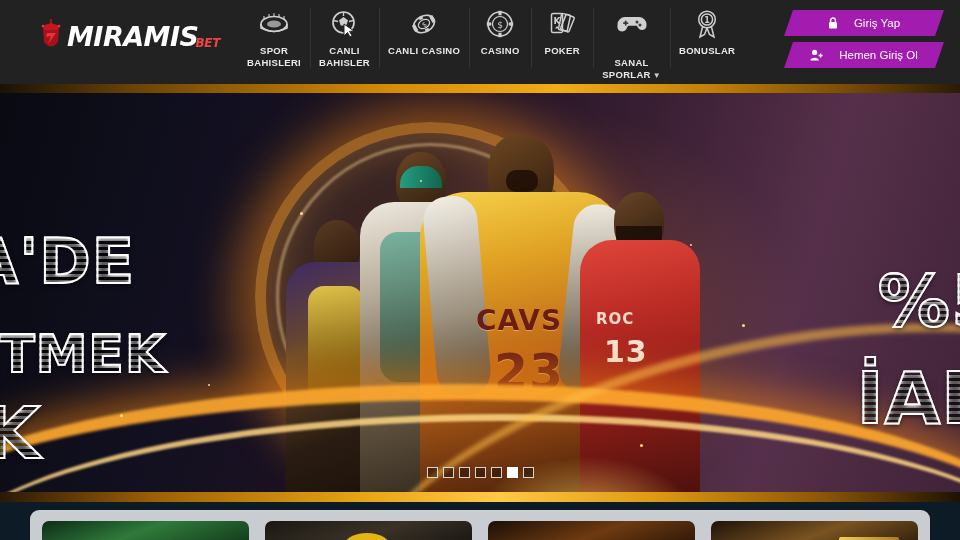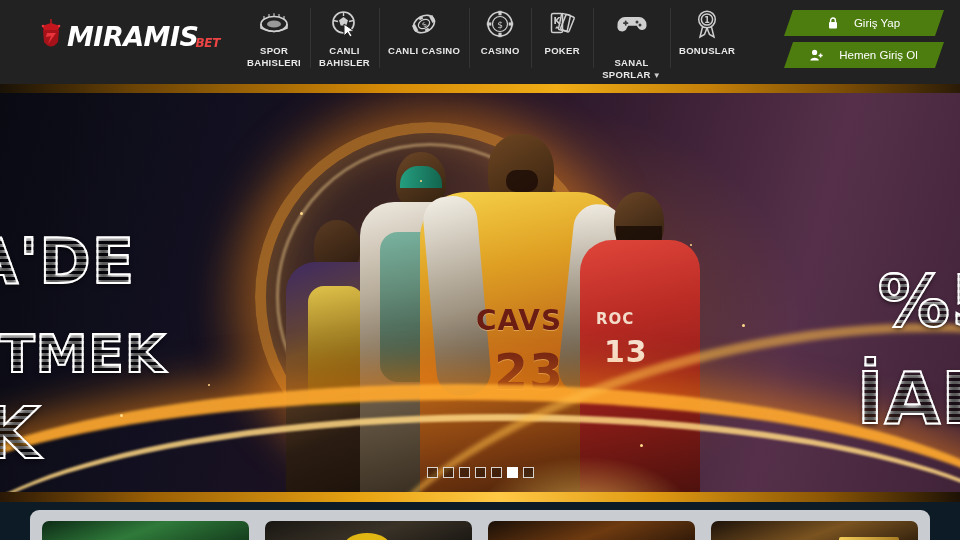--- a/index.html
+++ b/index.html
@@ -50,21 +50,21 @@
     letter-spacing:0.3px; line-height:12px; white-space:pre-line;
   }
   .caret{ font-size:8px; color:#cfcfcf; margin-left:2px; }
 
   .auth{
     margin-left:auto; margin-right:16px; margin-top:10px;
     display:flex; flex-direction:column; gap:6px; align-items:flex-end;
   }
   .btn{
     position:relative; width:160px; height:26px;
-    background:#4d7c0f;
+    background:#a21caf;
     color:#fff; font-size:11.5px;
     display:flex; align-items:center; justify-content:center; gap:16px;
     cursor:pointer; border:none;
     clip-path: polygon(9px 0, 100% 0, calc(100% - 9px) 100%, 0 100%);
     font-family:"Liberation Sans", sans-serif;
   }
   .btn .bi{ display:inline-flex; }
   .btn .bi svg{ display:block; }
 
   

